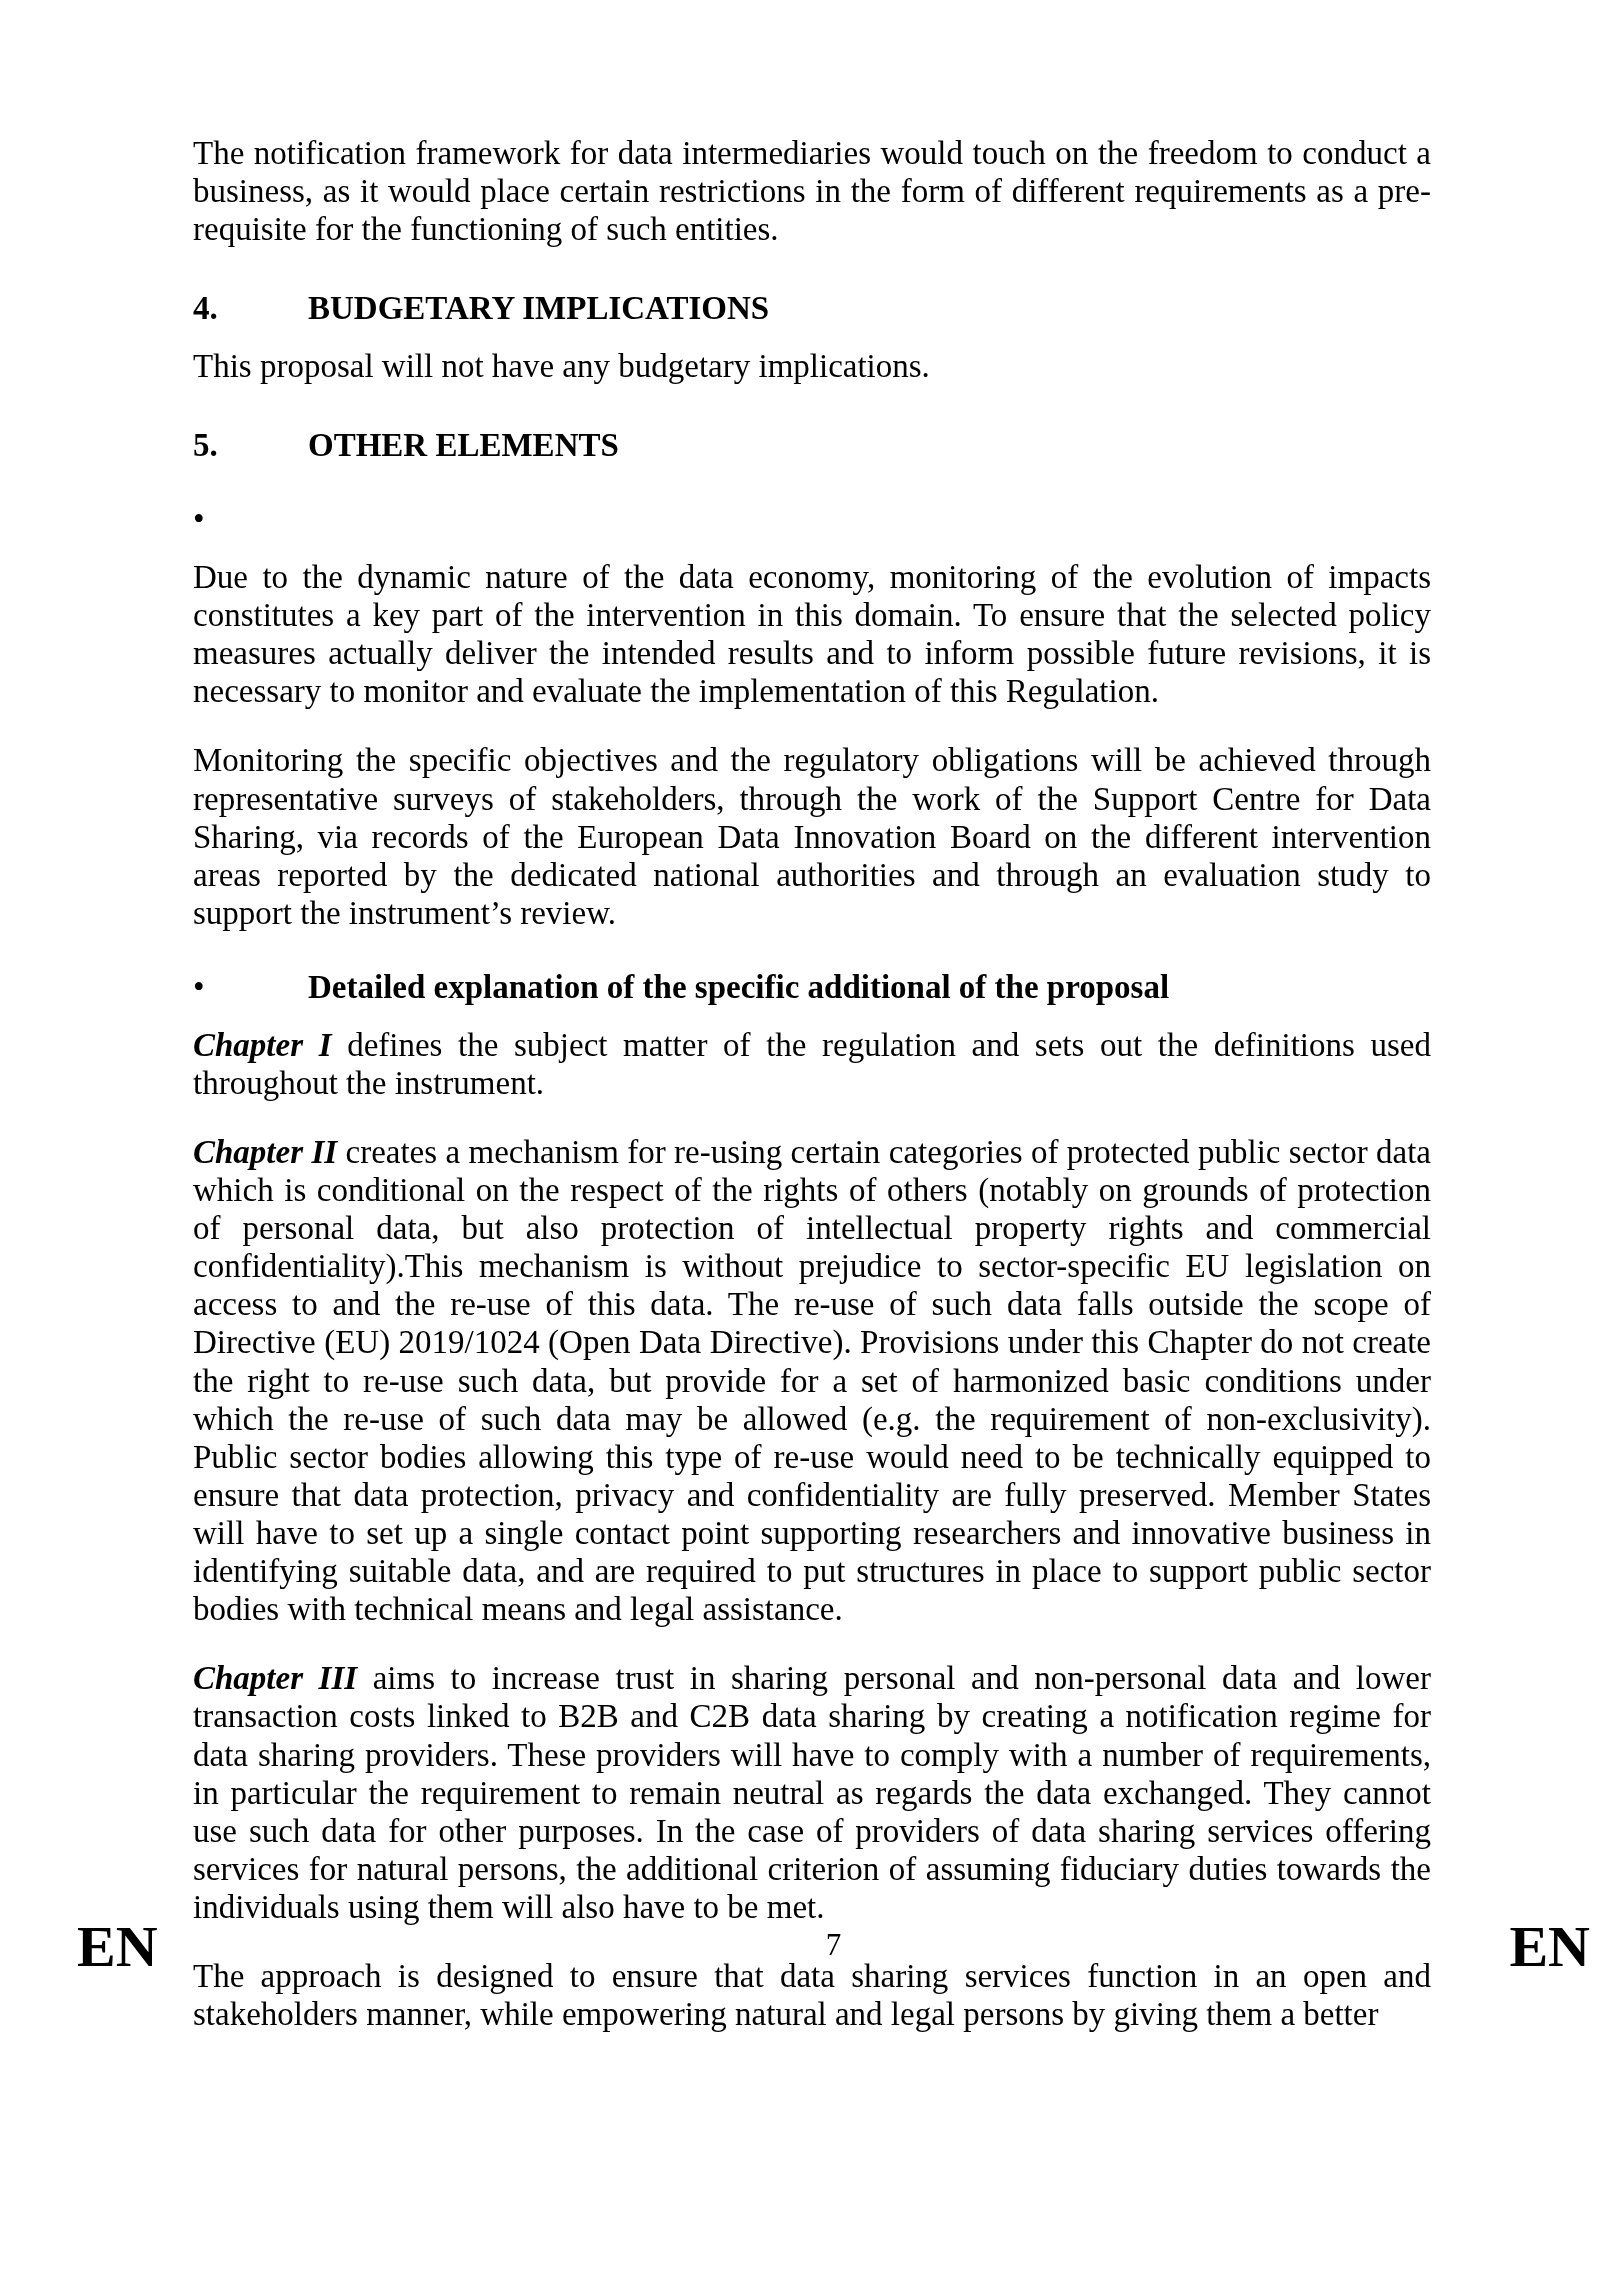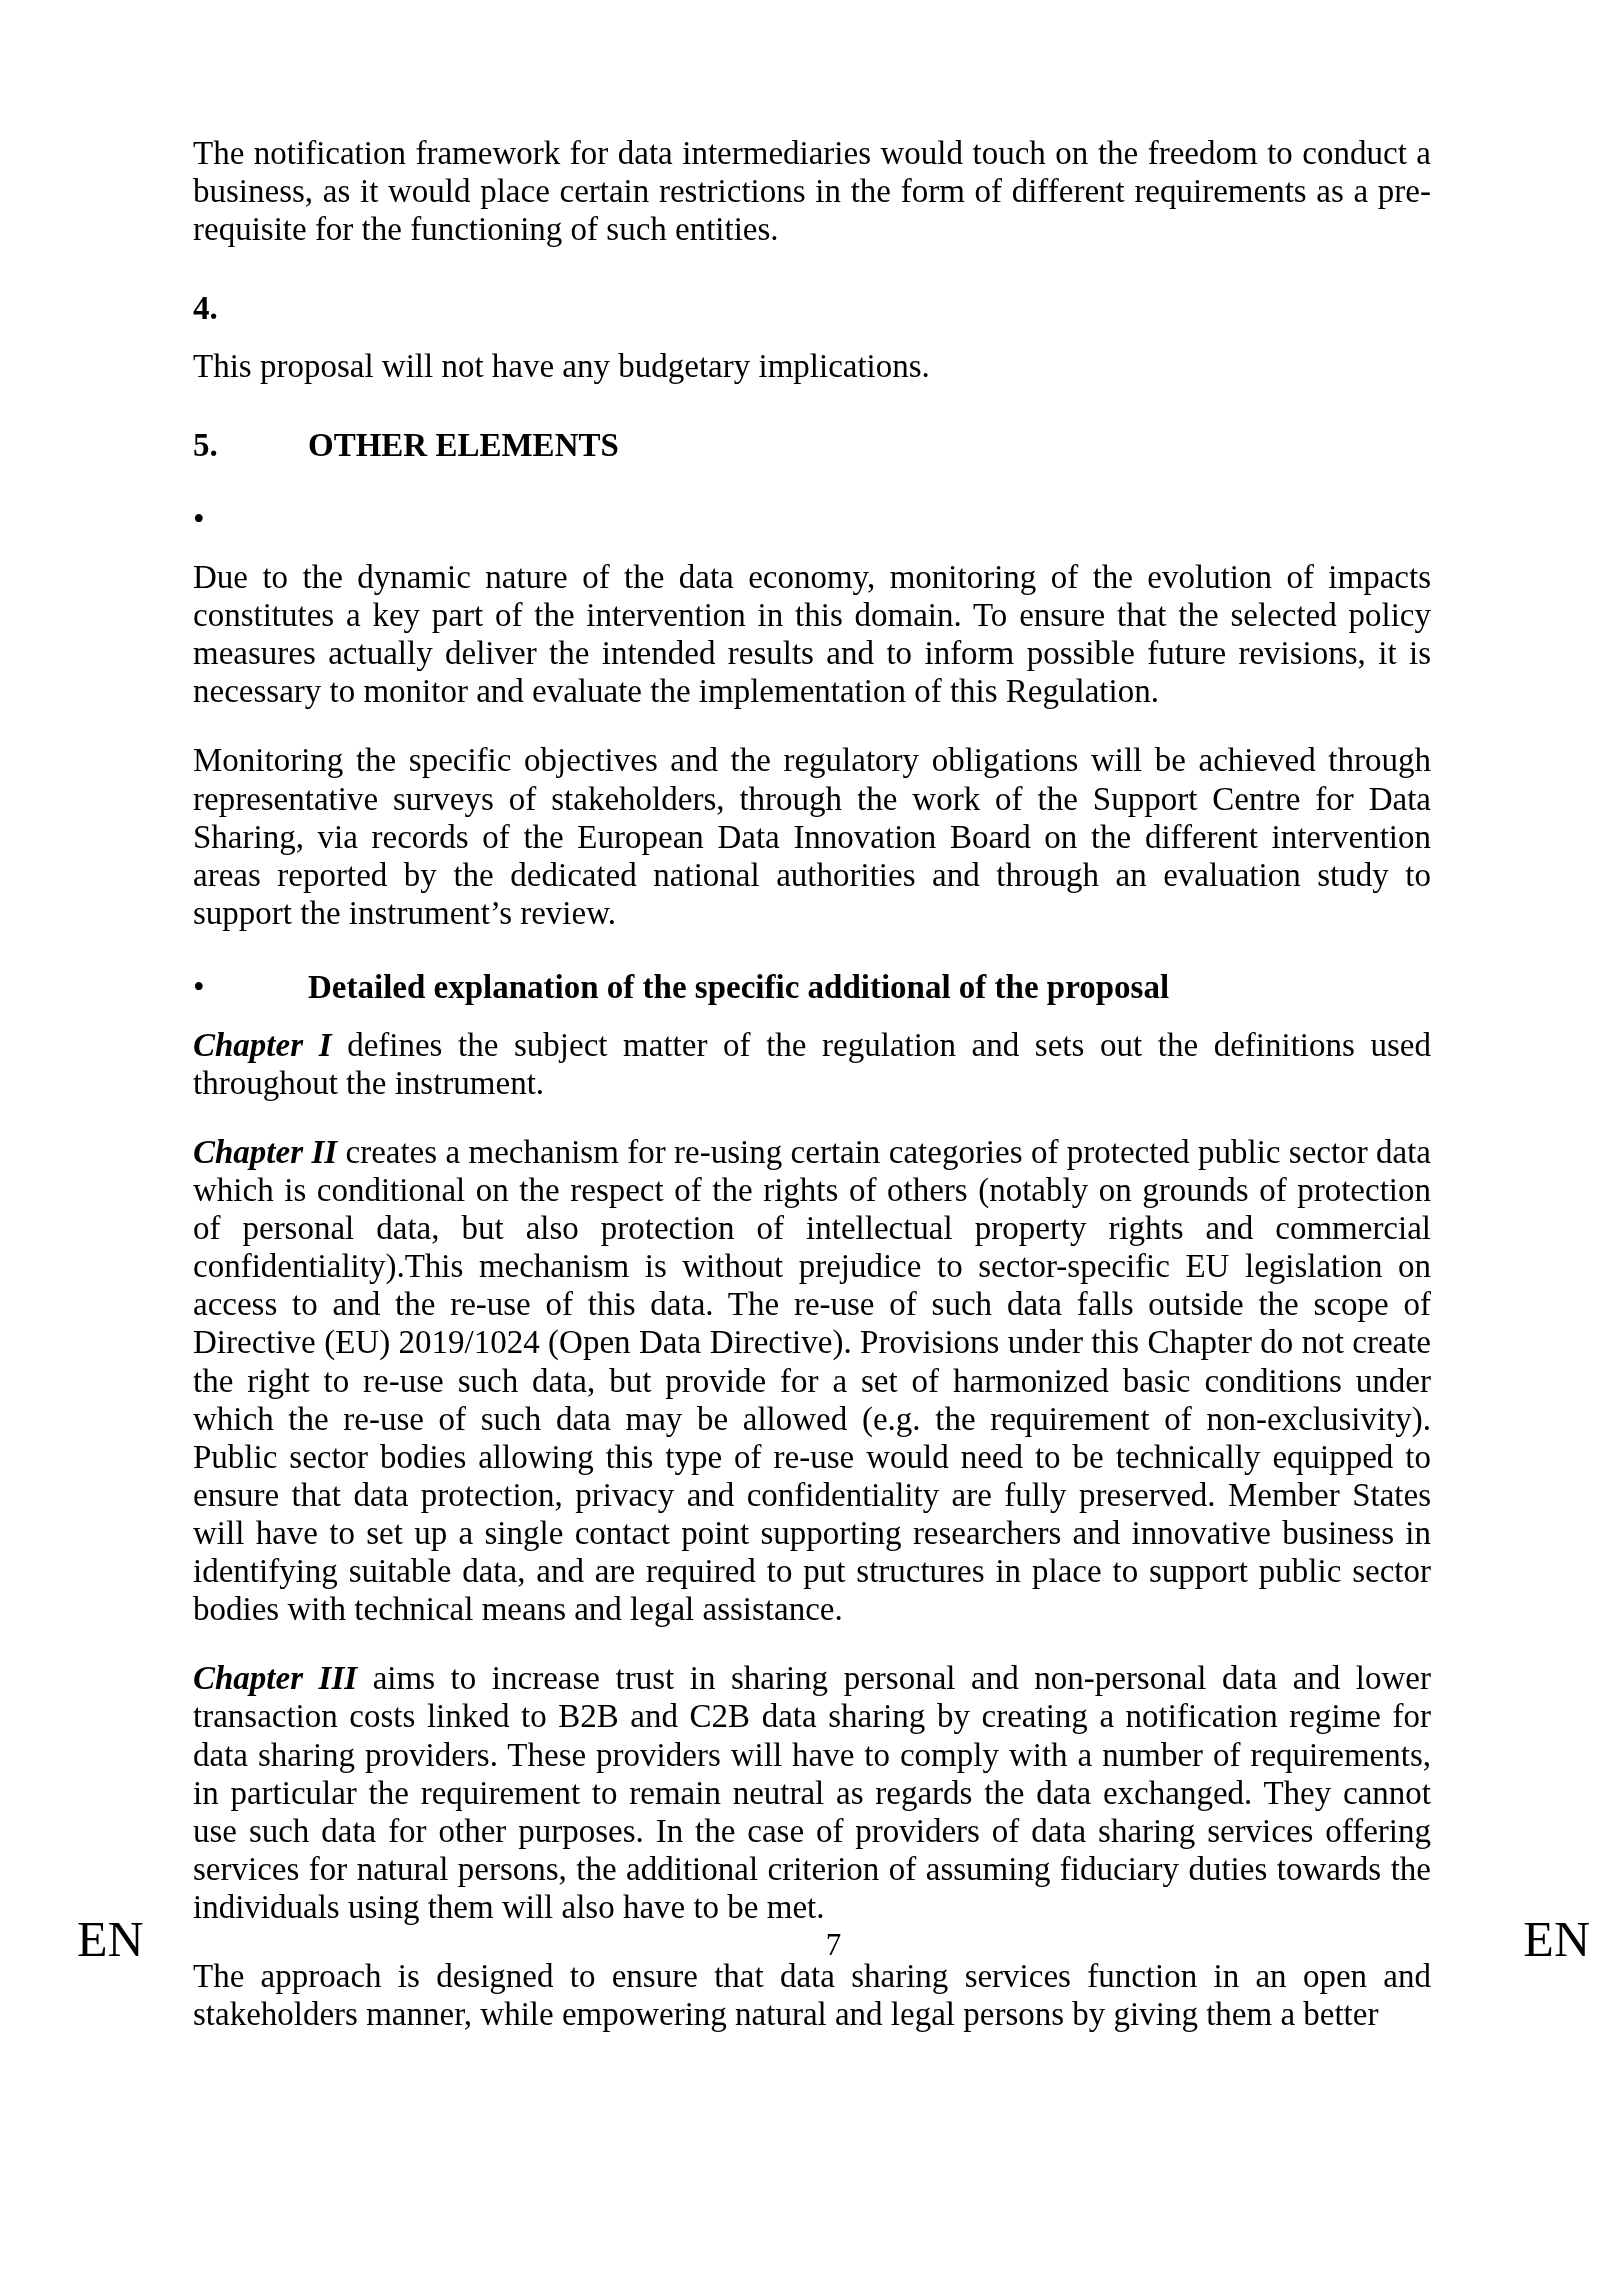--- a/index.html
+++ b/index.html
@@ -52,23 +52,23 @@
   }
   .chapter-para {
     margin: 0 0 31px 0;
   }
   .chapter-label {
     font-weight: bold;
     font-style: italic;
   }
   .footer-left, .footer-right {
     position: absolute;
-    bottom: 93px;
-    font-weight: normal;
-    font-size: 50px;
+    bottom: 81px;
+    font-weight: bold;
+    font-size: 58px;
     line-height: 1;
   }
   .footer-left { left: 77px; }
   .footer-right { right: 77px; }
   .footer-page {
     position: absolute;
     bottom: 97px;
     left: 0;
     width: 100%;
     text-align: center;
@@ -80,20 +80,21 @@
 <body>
 
 <div class="page">
 
   <div class="content">
 
     <p class="body">The notification framework for data intermediaries would touch on the freedom to conduct a business, as it would place certain restrictions in the form of different requirements as a pre-requisite for the functioning of such entities.</p>
 
     <div class="heading">
       <span class="h-num">4.</span>
+      <span class="h-title">BUDGETARY IMPLICATIONS</span>
     </div>
 
     <p class="body">This proposal will not have any budgetary implications.</p>
 
     <div class="heading">
       <span class="h-num">5.</span>
       <span class="h-title">OTHER ELEMENTS</span>
     </div>
 
     <div class="bullet-heading">

